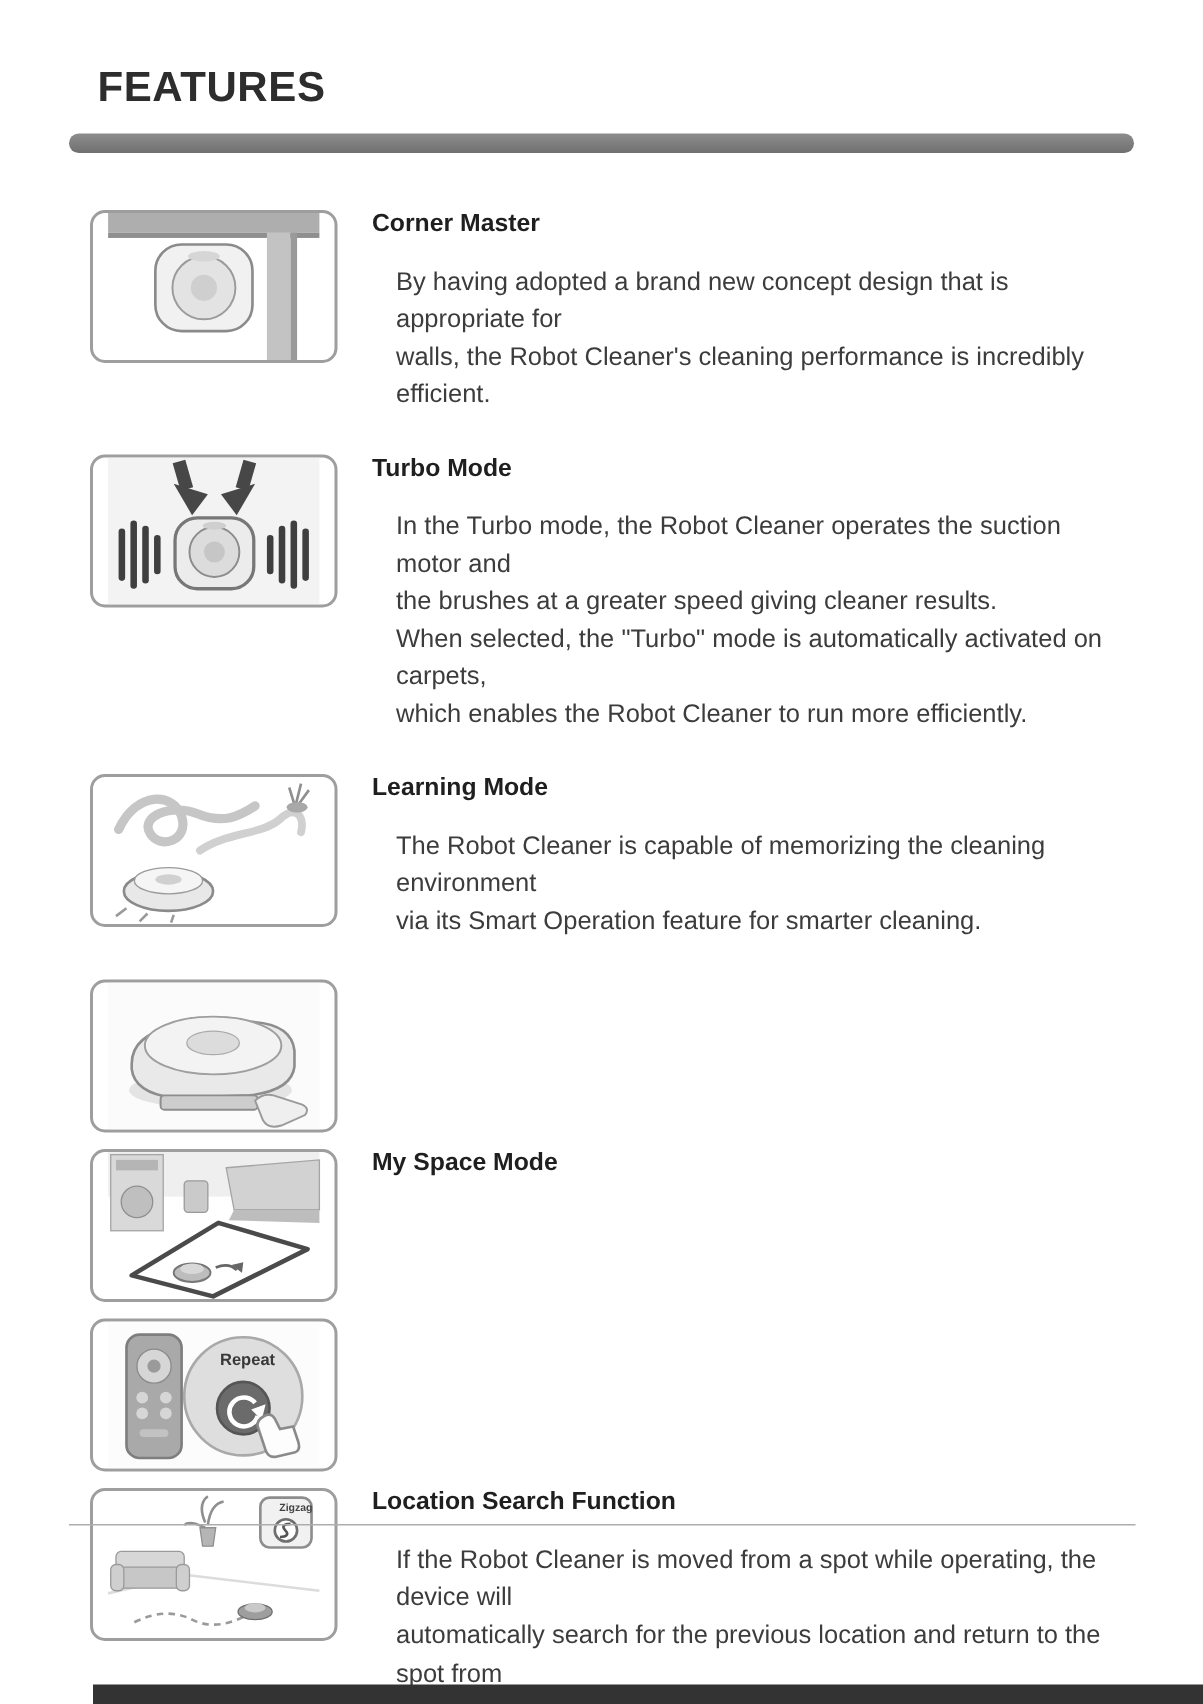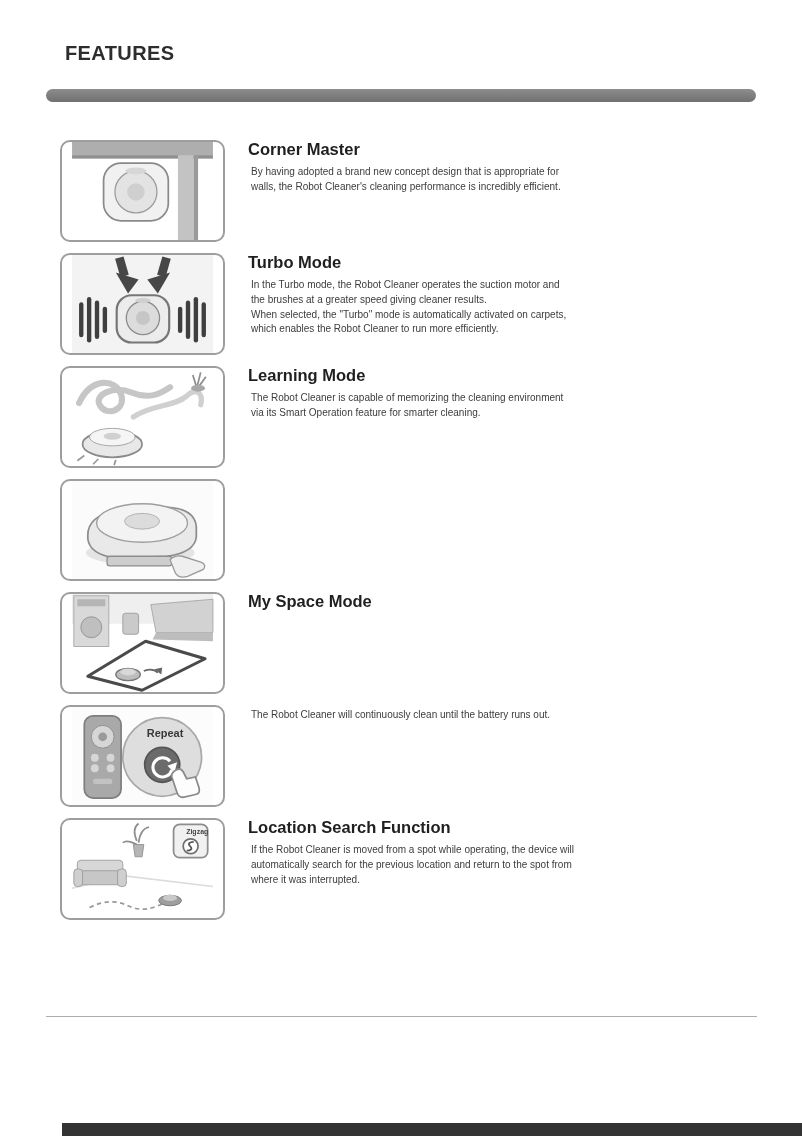--- a/index.html
+++ b/index.html
@@ -8,21 +8,21 @@
     width: 802px;
     height: 1136px;
     background: #ffffff;
     font-family: "Liberation Sans", sans-serif;
     overflow: hidden;
   }
   .header-title {
     position: absolute;
     left: 65px;
     top: 42px;
-    font-size: 20px;
+    font-size: 28px;
     font-weight: 700;
     color: #2d2d2d;
     letter-spacing: 0.4px;
     margin: 0;
   }
   .header-bar {
     position: absolute;
     left: 46px;
     top: 89px;
     width: 710px;
@@ -54,24 +54,24 @@
   }
   .thumb svg { display:block; width:100%; height:100%; }
   .feature-text { margin-left: 23px; max-width: 525px; }
   .feature-title {
     font-size: 16.5px;
     font-weight: 700;
     color: #1f1f1f;
     margin: 0 0 6px 0;
   }
   .feature-desc {
-    font-size: 10px;
+    font-size: 17px;
     color: #3c3c3c;
     line-height: 1.48;
-    margin: 3px;
+    margin: 16px;
     white-space: pre-line;
   }
   .repeat-label {
     position: absolute;
     left: 64%;
     top: 20px;
     transform: translateX(-50%);
     font-size: 11px;
     font-weight: 700;
     color: #383838;
@@ -258,21 +258,20 @@
             <circle cx="103" cy="57" r="45" fill="#dedede" stroke="#a9a9a9" stroke-width="2"></circle>
             <circle cx="103" cy="66" r="20" fill="#6b6b6b" stroke="#555555" stroke-width="2"></circle>
             <path d="M112 62 a11 11 0 1 0 2 10" fill="none" stroke="#ffffff" stroke-width="3.5"></path>
             <polygon points="117,75 109,67 120,63" fill="#ffffff"></polygon>
           </g>
           <path d="M114 80 l6 18 q2 6 8 5 l13 -3 q6 -1 4 -8 l-4 -12 -10 2 -4 -8 q-3 -5 -8 -2 q-6 3 -5 8 z" fill="#fdfdfd" stroke="#8a8a8a" stroke-width="2"></path>
         </svg>
         <span class="repeat-label">Repeat</span>
       </div>
       <div class="feature-text">
-        <p class="feature-desc">The Robot Cleaner will continuously clean until the battery runs out.</p>
       </div>
     </div>
 
     <div class="feature-row">
       <div class="thumb">
         <svg viewBox="0 0 161 112">
           <rect width="161" height="112" fill="#ffffff"></rect>
           <path d="M0 78 L60 64 L161 76" stroke="#dcdcdc" stroke-width="2" fill="none"></path>
           <g>
             <rect x="6" y="46" width="52" height="16" rx="4" fill="#d7d7d7" stroke="#9a9a9a"></rect>

